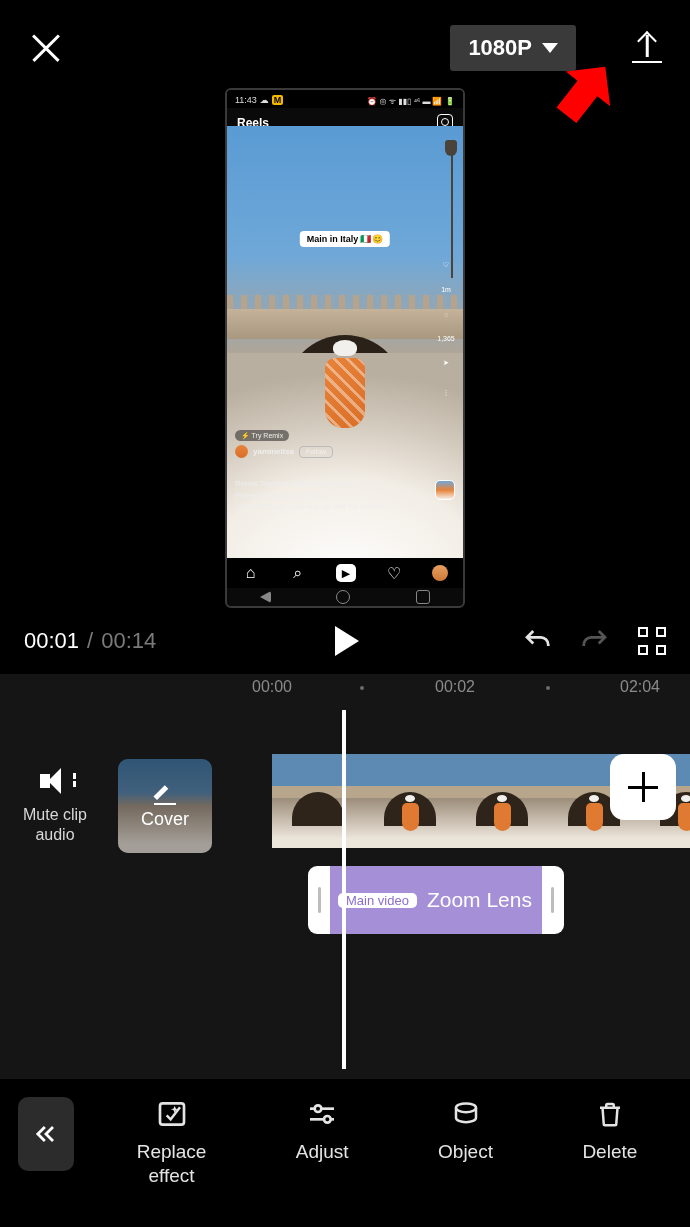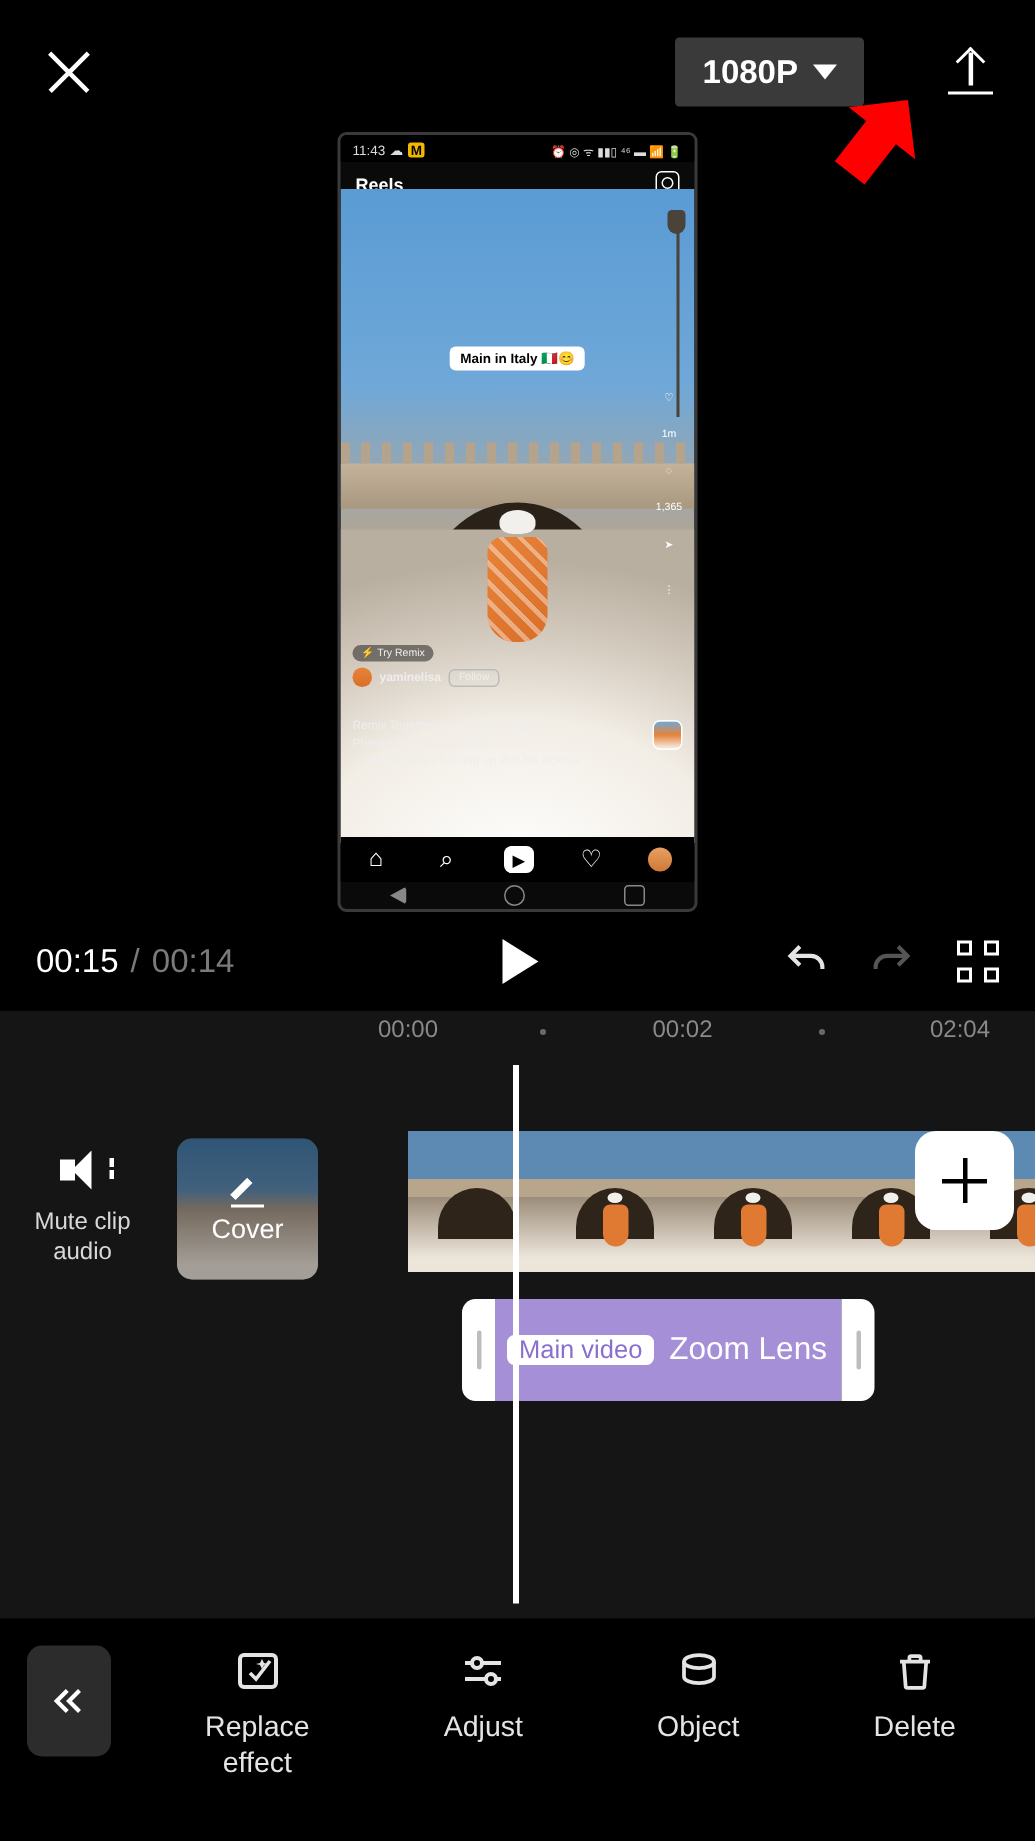--- a/index.html
+++ b/index.html
@@ -100,21 +100,21 @@
   .clip .mini-bridge{position:absolute;top:34%;left:0;right:0;height:12px;background:#b7a68b}
   .add-btn{position:absolute;right:14px;top:80px;width:66px;height:66px;background:#fff;border-radius:14px;display:flex;align-items:center;justify-content:center;z-index:3}
   .add-btn::before,.add-btn::after{content:"";position:absolute;background:#000}
   .add-btn::before{width:30px;height:3px}
   .add-btn::after{width:3px;height:30px}
   
   .effect-wrap{position:absolute;top:192px;left:308px;height:68px}
   .handle{width:22px;height:68px;background:#fff;display:flex;align-items:center;justify-content:center}
   .handle i{width:3px;height:26px;background:#bdbdbd;border-radius:2px}
   .effect-body{display:flex;align-items:center;height:68px;background:#a58fd6;padding:0 10px 0 8px;gap:10px}
-  .effect-tag{background:#fff;color:#8a6fcf;font-size:17px;font-weight:500;padding:0 8px;border-radius:5px}
+  .effect-tag{background:#fff;color:#8a6fcf;font-size:13px;font-weight:500;padding:0 8px;border-radius:5px}
   .effect-name{font-size:21px;color:#fff;white-space:nowrap}
   .effect-row{display:flex}
   
   .playhead{position:absolute;top:36px;bottom:10px;left:342px;width:4px;background:#fff;z-index:4}
   
   .toolbar{position:absolute;left:0;right:0;bottom:0;height:142px;background:#000;display:flex;align-items:flex-start;padding-top:12px}
   .back-btn{width:56px;height:74px;background:#2c2c2c;border-radius:10px;display:flex;align-items:center;justify-content:center;margin-left:18px;margin-right:18px}
   .back-btn svg{width:28px;height:28px}
   .tools{flex:1;display:flex;justify-content:space-around;max-width:590px}
   .tool{display:flex;flex-direction:column;align-items:center;gap:10px;color:#e4e4e4;font-size:19px;line-height:1.15;text-align:center}
@@ -202,21 +202,21 @@
     <div class="ph-sys">
       <span class="tri"></span>
         <span class="cir"></span>
         <span></span>
     </div>
   </div>
 </div>
 
 <div class="playbar-wrap">
 <div class="playbar">
-  <span class="time-cur">00:15</span>
+  <span class="time-cur">00:01</span>
   <span class="time-sep">/</span>
   <span class="time-dur">00:14</span>
   <div class="play-btn">
         <div class="play-triangle"></div>
       </div>
   <div class="pb-right">
     <svg class="undo" viewBox="0 0 24 24" fill="none" stroke="#e4e4e4" stroke-width="2.2">
           <path d="M9 14l-5-5 5-5"></path>
           <path d="M4 9h11a6 6 0 016 6v1"></path>
         </svg>

